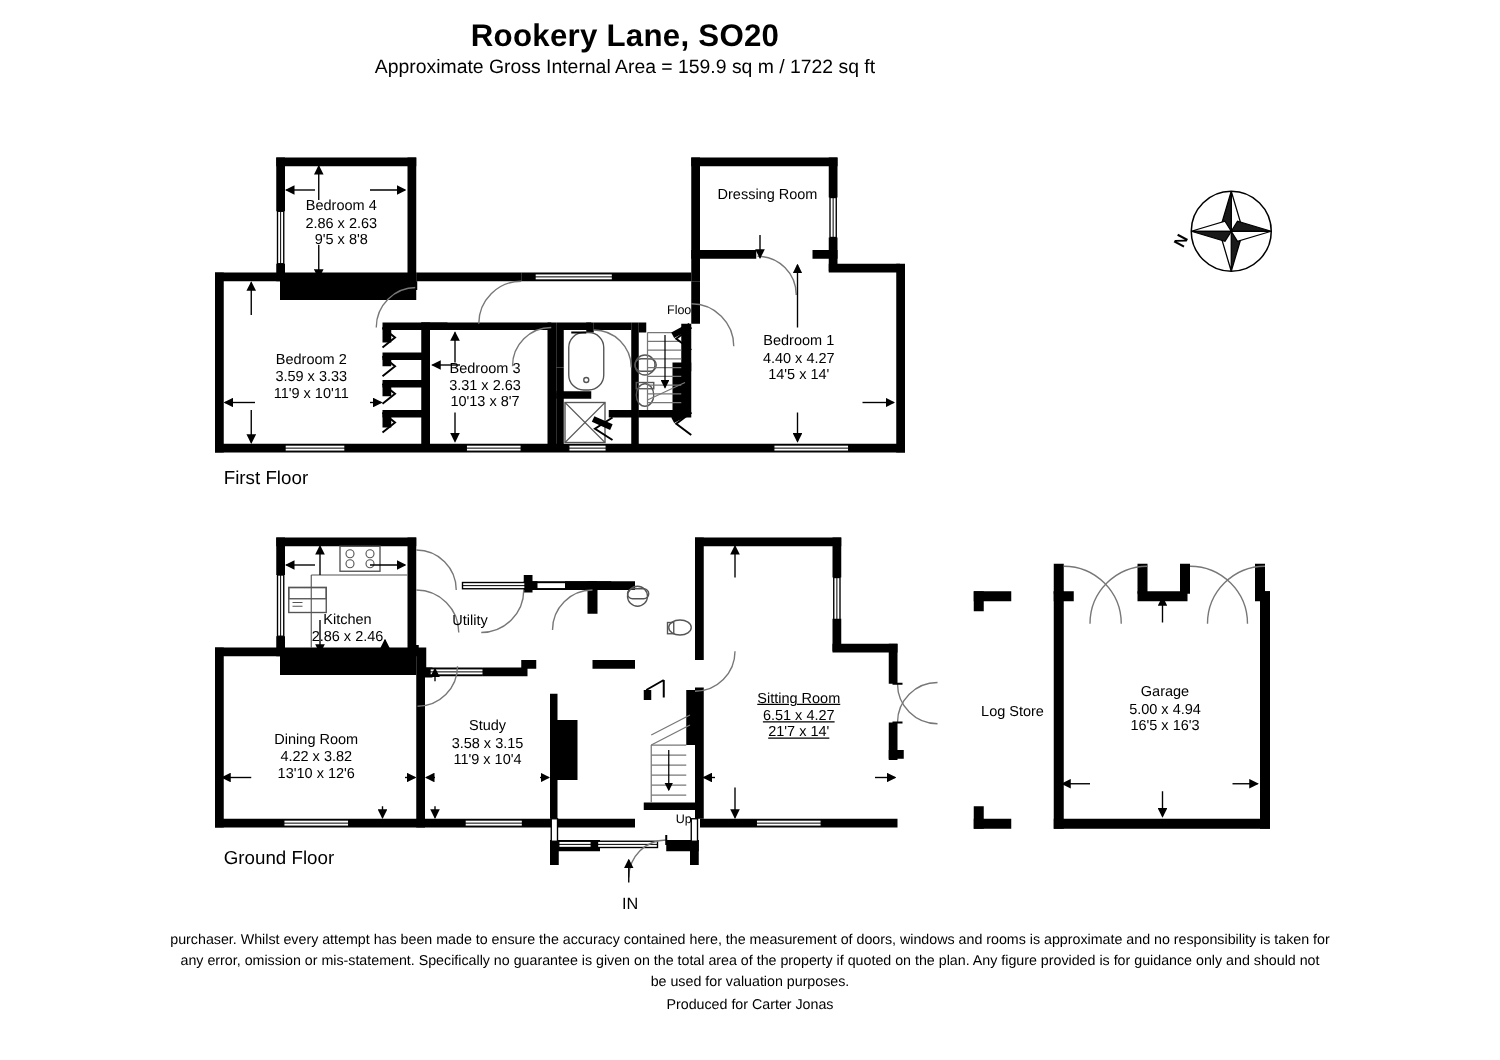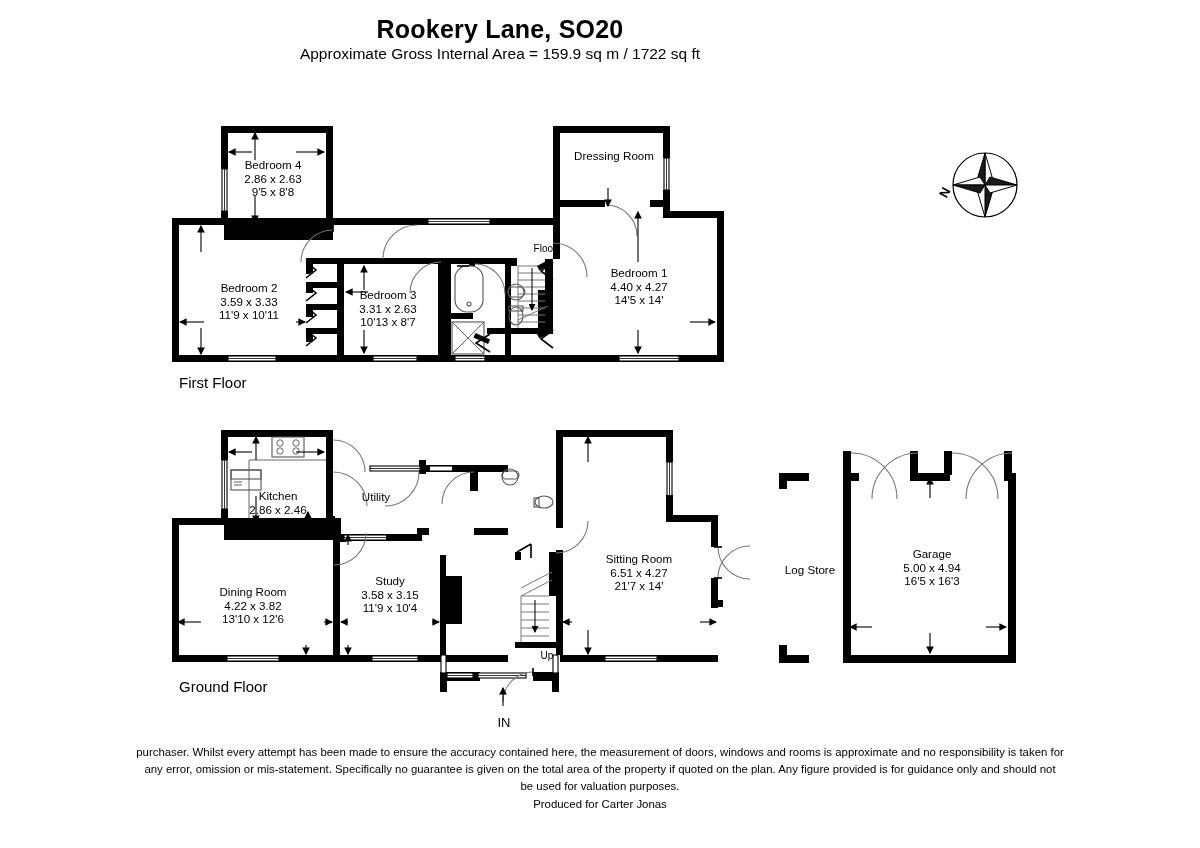--- a/index.html
+++ b/index.html
@@ -533,21 +533,21 @@
   <span class="rl-m">4.22 x 3.82</span>
   <span class="rl-ft">13'10 x 12'6</span>
 </div>
 
 <div class="room-label" style="left:390px; top:574px;">
   <span class="rl-name">Study</span>
   <span class="rl-m">3.58 x 3.15</span>
   <span class="rl-ft">11'9 x 10'4</span>
 </div>
 
-<div class="room-label" style="left:639px; top:552px;">
+<div class="room-label" style="left:639px; top:552px;text-decoration:underline;">
   <span class="rl-name">Sitting Room</span>
   <span class="rl-m">6.51 x 4.27</span>
   <span class="rl-ft">21'7 x 14'</span>
 </div>
 
 <div class="tiny-label" style="left:547px; top:650px;">Up</div>
 <div class="in-label" style="left:504px; top:715px;">IN</div>
 
 <div class="room-label" style="left:810px; top:563px;">
   <span class="rl-name">Log Store</span>

